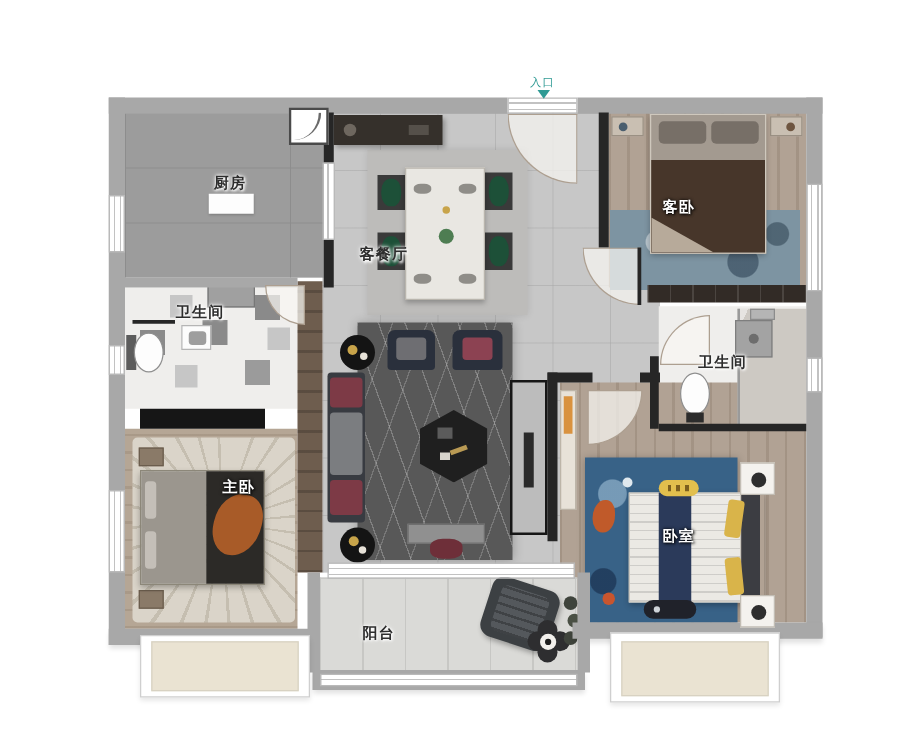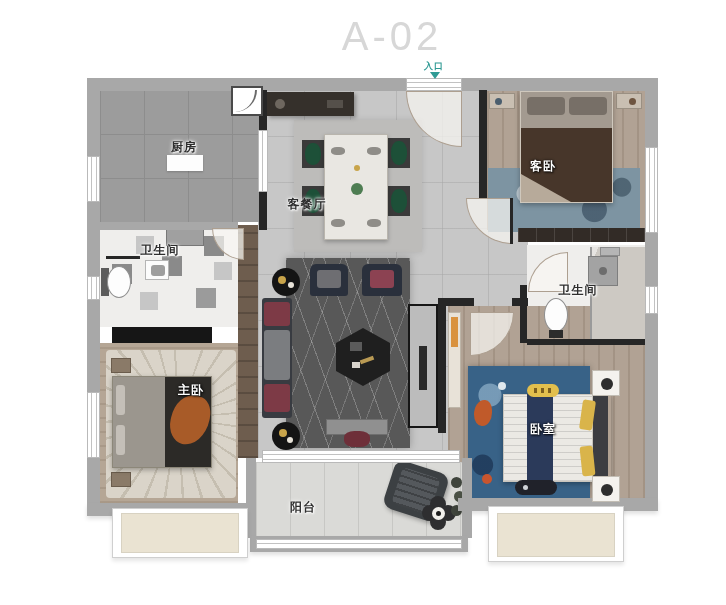--- a/index.html
+++ b/index.html
@@ -8,21 +8,21 @@
 #plan{position:relative;width:726px;height:605px;background:#fff}
 .a{position:absolute}
 .wallg{background:#a8a8a8}
 .wallb{background:#262626}
 .winV{background:linear-gradient(90deg,#fff 0 3px,#c2c2c2 3px 4px,#fff 4px 8px,#c2c2c2 8px 9px,#fff 9px);border:1px solid #b9b9b9}
 .winH{background:linear-gradient(180deg,#fff 0 3px,#c2c2c2 3px 4px,#fff 4px 8px,#c2c2c2 8px 9px,#fff 9px);border:1px solid #b9b9b9}
 .room-label{position:absolute;transform:translate(-50%,-50%);font-size:12px;font-weight:bold;letter-spacing:1px;color:#2e2e2e;white-space:nowrap;
  text-shadow:0 0 2px #fff,0 0 4px #fff,1px 1px 2px #fff;z-index:40}
 .room-label.light{color:#fff;text-shadow:0 0 3px rgba(0,0,0,.95),1px 1px 2px rgba(0,0,0,.85)}
 .title{position:absolute;left:58px;right:0;top:14px;text-align:center;font-size:40px;font-weight:400;letter-spacing:4px;color:#d7d7d7}
-.entr{position:absolute;left:406px;top:60px;width:56px;text-align:center;font-size:9px;font-weight:bold;color:#2f9a94;letter-spacing:1px;z-index:41}
+.entr{position:absolute;left:406px;top:60px;width:56px;text-align:center;font-size:9px;font-weight:normal;color:#2f9a94;letter-spacing:1px;z-index:41}
 .entr-tri{position:absolute;left:430px;top:72px;width:0;height:0;border-left:5px solid transparent;border-right:5px solid transparent;border-top:7px solid #2f9a94;z-index:41}
 .arc{position:absolute;background:rgba(248,246,242,.72);border:1px solid #ad9f90;z-index:30}
 .floor-kitchen{background-color:#9c9c9c;background-image:linear-gradient(#8d8d8d 1px,transparent 1px),linear-gradient(90deg,#8d8d8d 1px,transparent 1px);background-size:44px 44px}
 .floor-marble{background-color:#c7c7c7;background-image:linear-gradient(rgba(168,168,168,.55) 1px,transparent 1px),linear-gradient(90deg,rgba(168,168,168,.55) 1px,transparent 1px);background-size:46px 46px}
 .floor-wood{background-color:#b1a294;background-image:repeating-linear-gradient(90deg,rgba(60,40,20,.12) 0 2px,transparent 2px 15px)}
 .floor-wood-h{background-color:#b5a695;background-image:repeating-linear-gradient(0deg,rgba(60,40,20,.10) 0 2px,transparent 2px 14px)}
 .floor-bath{background:#efeeec}
 .floor-balcony{background-color:#dadad7;background-image:repeating-linear-gradient(90deg,#c7c7c4 0 1px,transparent 1px 34px),linear-gradient(#c9c9c6 1px,transparent 1px)}
 .rug-living{background-color:#585858;background-image:repeating-linear-gradient(70deg,rgba(230,230,230,.28) 0 1px,transparent 1px 20px),repeating-linear-gradient(110deg,rgba(230,230,230,.22) 0 1px,transparent 1px 26px)}
 .rug-sunburst{background:repeating-conic-gradient(from 8deg at 55% 46%,#dad4c9 0 11deg,#c5beb0 11deg 13deg);border-radius:4px}
@@ -31,21 +31,20 @@
 .hex{clip-path:polygon(50% 0,100% 26%,100% 74%,50% 100%,0 74%,0 26%)}
 .toilet-bowl{background:#fdfdfd;border:1px solid #8f8f8f;border-radius:50%}
 .bay-outer{background:#fff;border:1px solid #cfcfcf;box-shadow:0 3px 4px rgba(0,0,0,.10)}
 .bay-inner{background:#eae3d2;border:1px solid #d8d2c2}
 </style>
 </head>
 <body>
 
 <div id="plan">
 
-  <div class="title">A-02</div>
   <div class="entr">入口</div>
   <div class="entr-tri"></div>
 
   <div class="a floor-marble" style="left:258px;top:90px;width:270px;height:368px"></div>
   <div class="a floor-kitchen" style="left:100px;top:90px;width:159px;height:132px"></div>
   <div class="a floor-bath" style="left:100px;top:230px;width:138px;height:97px"></div>
   <div class="a floor-wood-h" style="left:100px;top:343px;width:138px;height:160px"></div>
   <div class="a floor-wood" style="left:487px;top:90px;width:158px;height:140px"></div>
   <div class="a floor-bath" style="left:527px;top:245px;width:118px;height:96px"></div>
   <div class="a floor-wood" style="left:448px;top:306px;width:197px;height:192px"></div>

